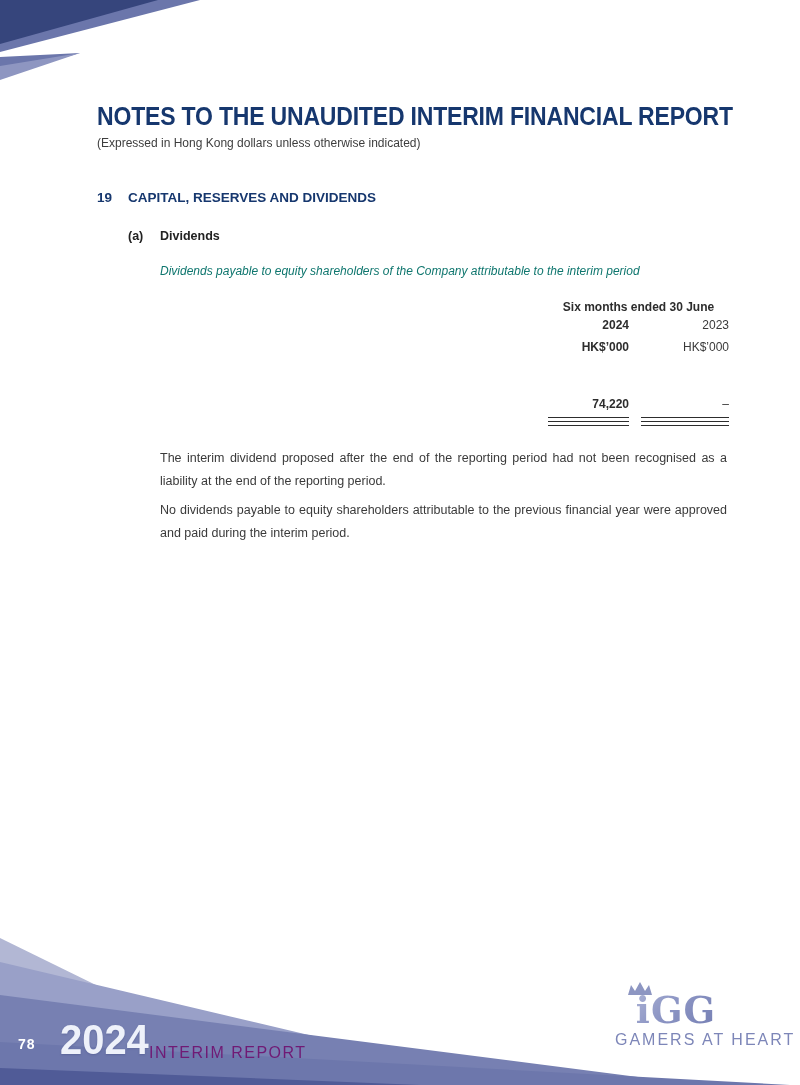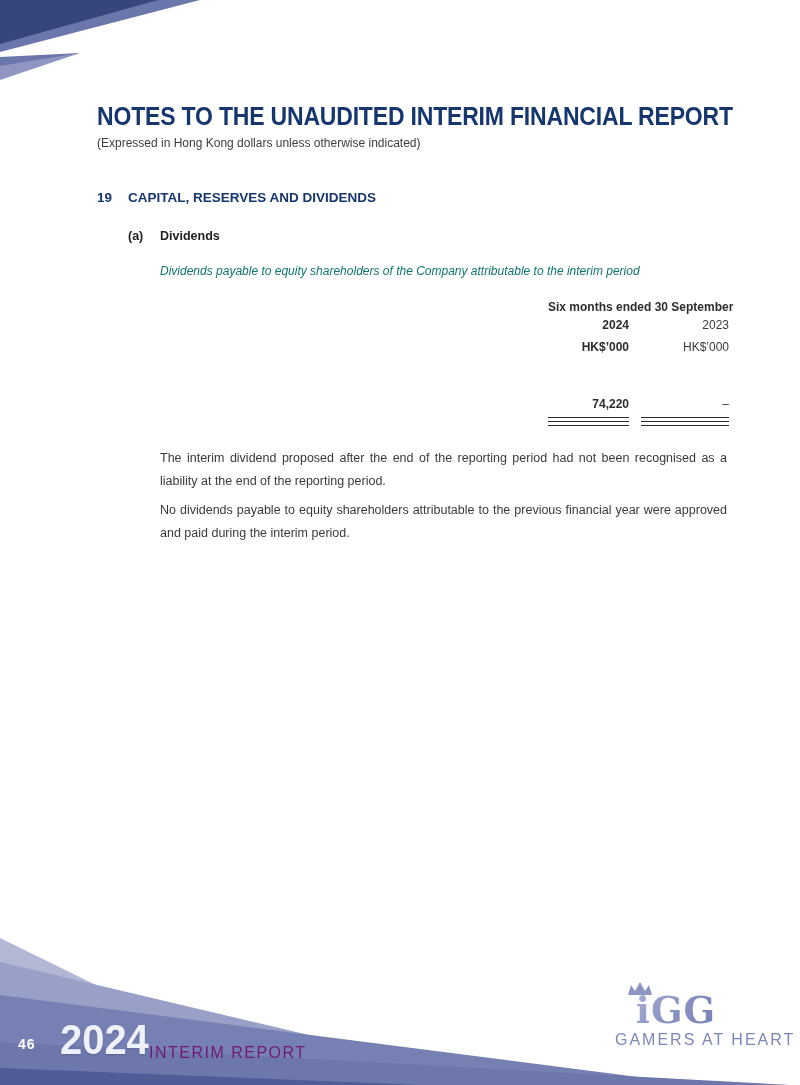--- a/index.html
+++ b/index.html
@@ -103,21 +103,21 @@
 
 <div class="subsection-head">
   <span class="sub-label">(a)</span>
   <span class="sub-title">Dividends</span>
 </div>
 
 <div class="intro-line">Dividends payable to equity shareholders of the Company attributable to the interim period</div>
 
 <div class="fin-table">
   <div class="cols-region">
-    <div class="period-header">Six months ended 30 September</div>
+    <div class="period-header">Six months ended 30 June</div>
     <div class="year-row">
       <span class="col-2024">2024</span>
       <span class="col-2023">2023</span>
     </div>
     <div class="unit-row">
       <span class="col-2024">HK$’000</span>
       <span class="col-2023">HK$’000</span>
     </div>
   </div>
 
@@ -136,21 +136,21 @@
 <div class="body-para para-2">No dividends payable to equity shareholders attributable to the previous financial year were approved and paid during the interim period.</div>
 
 <svg class="footer-banner" viewBox="0 0 800 155" preserveAspectRatio="none">
   <polygon points="0,8 300,155 0,155" fill="#b2b7d4"></polygon>
   <polygon points="0,32 520,155 0,155" fill="#99a0c8"></polygon>
   <polygon points="0,65 700,155 0,155" fill="#7780b2"></polygon>
   <polygon points="0,112 790,155 0,155" fill="#6d77ac"></polygon>
   <polygon points="0,138 420,155 0,155" fill="#505b97"></polygon>
 </svg>
 
-<div class="footer-page-no">46</div>
+<div class="footer-page-no">78</div>
 <div class="footer-year">2024</div>
 <div class="footer-report-label">INTERIM REPORT</div>
 
 <div class="logo">
   <svg class="logo-crown" viewBox="0 0 26 14">
     <polygon points="1,13 4,3 8,9 13,0 18,9 22,3 25,13" fill="#8d96c2"></polygon>
   </svg>
   <span class="logo-word">iGG</span>
   <span class="logo-tagline">GAMERS AT HEART</span>
 </div>

